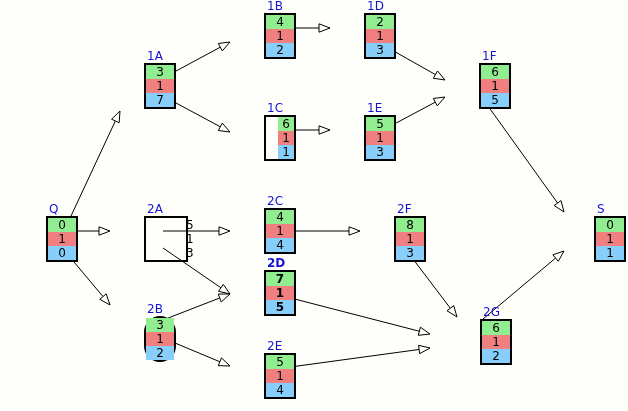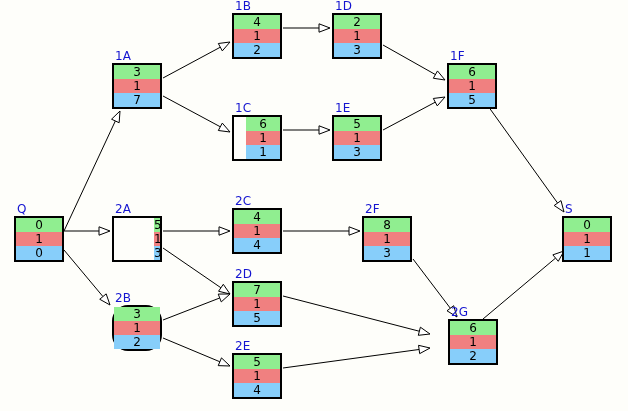--- a/index.html
+++ b/index.html
@@ -21,25 +21,26 @@
   #edge-layer {
     position: absolute;
     left: 0;
     top: 0;
     width: 628px;
     height: 411px;
     pointer-events: none;
   }
   .node {
     position: absolute;
-    width: 50px;
+    width: 32px;
     box-sizing: border-box;
     border: 2px solid #000000;
     border-top-width: 2px;
     z-index: 5;
+    margin-left: 32px;
   }
   .node-label {
     position: absolute;
     top: -15px;
     left: 1px;
     font-size: 12px;
     line-height: 13px;
     color: #1414d0;
     font-family: "DejaVu Sans", "Liberation Sans", sans-serif;
     white-space: nowrap;
@@ -180,33 +181,33 @@
       <div class="cell cell-0" style="background: rgb(144, 238, 144);">6</div>
       <div class="cell cell-1" style="background: rgb(240, 128, 128);">1</div>
       <div class="cell cell-2" style="background: rgb(135, 206, 250);">5</div>
     </div>
     <div class="node" style="left: 112px; top: 216px; padding-left: 40px;">
       <div class="node-label">2A</div>
       <div class="cell cell-0" style="background: rgb(144, 238, 144);">5</div>
       <div class="cell cell-1" style="background: rgb(240, 128, 128);">1</div>
       <div class="cell cell-2" style="background: rgb(135, 206, 250);">3</div>
     </div>
-    <div class="node" style="left: 112px; top: 305px; border-radius: 16px;">
+    <div class="node" style="left: 112px; top: 316px; border-radius: 16px;">
       <div class="node-label">2B</div>
       <div class="cell cell-0" style="background: rgb(144, 238, 144);">3</div>
       <div class="cell cell-1" style="background: rgb(240, 128, 128);">1</div>
       <div class="cell cell-2" style="background: rgb(135, 206, 250);">2</div>
     </div>
     <div class="node" style="left: 232px; top: 208px;">
       <div class="node-label">2C</div>
       <div class="cell cell-0" style="background: rgb(144, 238, 144);">4</div>
       <div class="cell cell-1" style="background: rgb(240, 128, 128);">1</div>
       <div class="cell cell-2" style="background: rgb(135, 206, 250);">4</div>
     </div>
-    <div class="node" style="left: 232px; top: 281px;">
+    <div class="node" style="left: 232px; top: 270px; font-weight: bold;">
       <div class="node-label">2D</div>
       <div class="cell cell-0" style="background: rgb(144, 238, 144);">7</div>
       <div class="cell cell-1" style="background: rgb(240, 128, 128);">1</div>
       <div class="cell cell-2" style="background: rgb(135, 206, 250);">5</div>
     </div>
     <div class="node" style="left: 232px; top: 353px;">
       <div class="node-label">2E</div>
       <div class="cell cell-0" style="background: rgb(144, 238, 144);">5</div>
       <div class="cell cell-1" style="background: rgb(240, 128, 128);">1</div>
       <div class="cell cell-2" style="background: rgb(135, 206, 250);">4</div>

